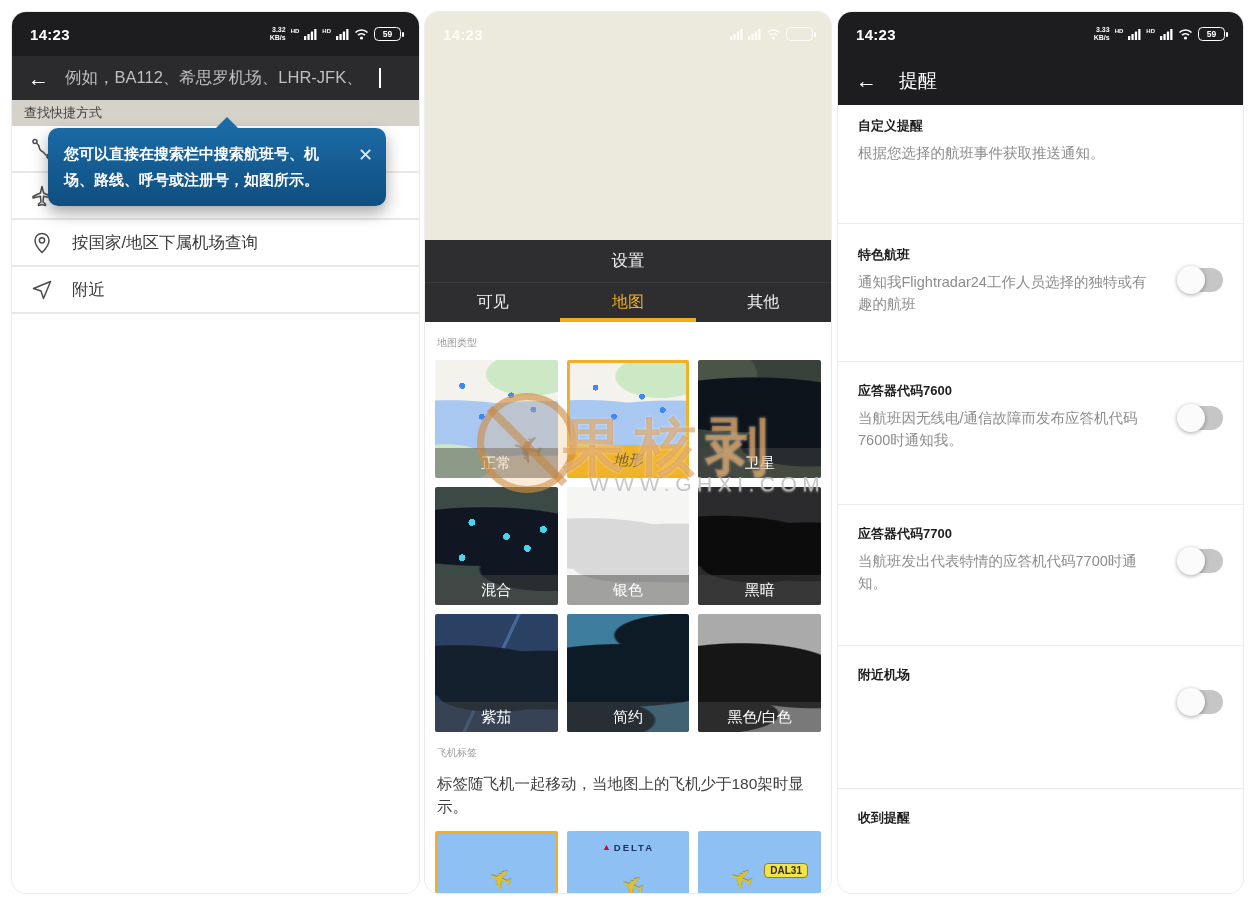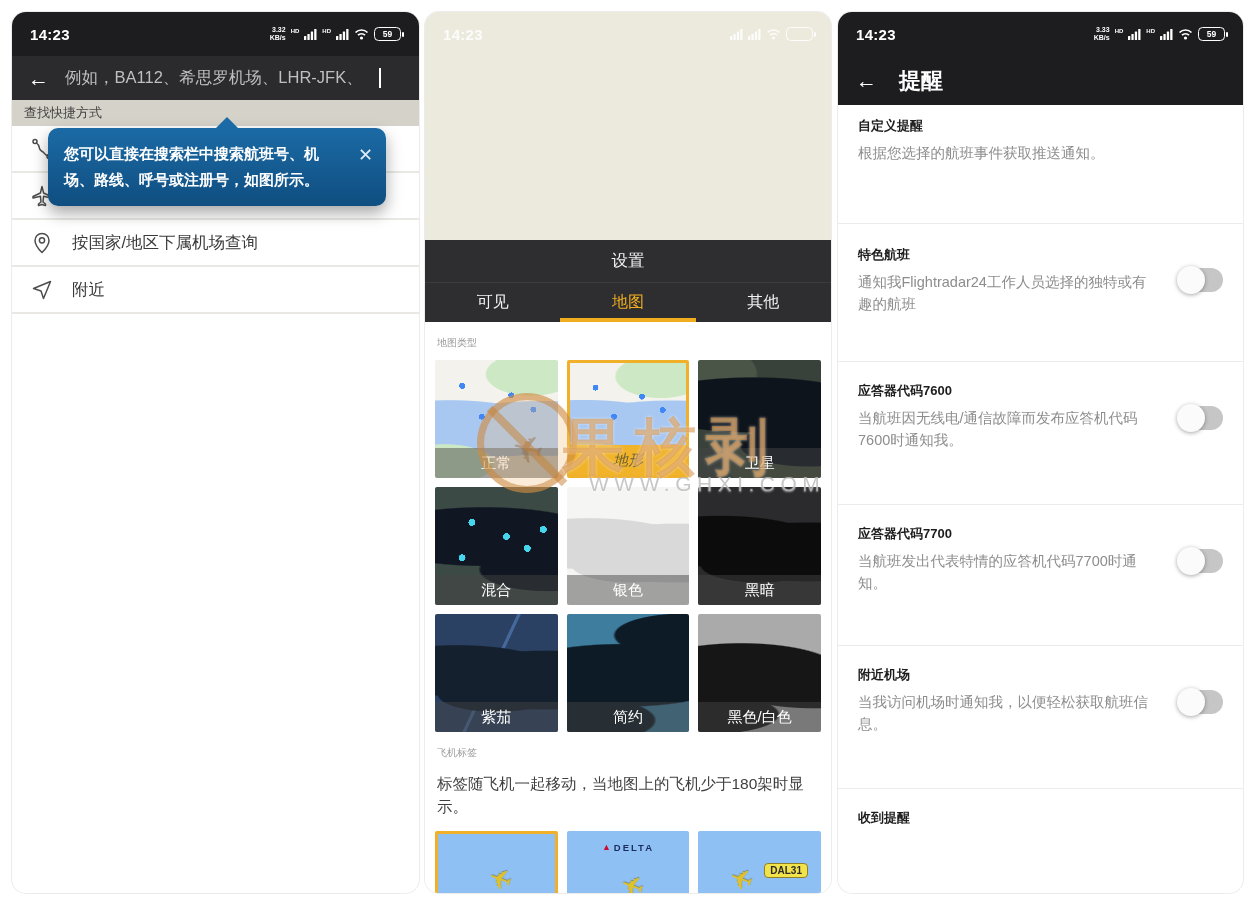--- a/index.html
+++ b/index.html
@@ -112,21 +112,21 @@
   .plane-glyph { position:absolute; font-size:28px; color:#dfc12b; text-shadow:0 1px 1px rgba(90,75,10,.55); transform:rotate(200deg); }
   .pg-1 { left:44%; top:42%; }
   .pg-2 { left:44%; top:52%; }
   .pg-3 { left:26%; top:42%; }
   .delta-label { position:absolute; top:11px; left:50%; transform:translateX(-50%); font-size:9.5px; font-weight:700; color:#1a2b5e; letter-spacing:2px; white-space:nowrap; display:flex; align-items:center; gap:3px; }
   .delta-tri { color:#cc0a2f; font-size:9px; letter-spacing:0; }
   .dal-badge { position:absolute; right:13px; top:32px; background:#f3e34a; border:1px solid #8f7f27; border-radius:4px; font-size:10px; font-weight:700; padding:1px 5px; color:#2b2b2b; }
 
   
   .r-header { height:49px; background:#1d1d1f; color:#fff; display:flex; align-items:center; gap:22px; padding:0 18px; }
-  .r-title { font-size:22px; font-weight:700; }
+  .r-title { font-size:19px; font-weight:400; }
   .r-content { padding:0 20px; }
   .alert-sec { position:relative; }
   .alert-title { font-size:13px; font-weight:600; color:#1d1d1d; }
   .alert-desc { font-size:14.5px; color:#8d8d8d; line-height:1.55; width:302px; margin-top:7px; }
   .divider { height:1px; background:#ececec; margin:0 -20px; }
   .sec-1 { height:118px; padding-top:12px; }
   .sec-2 { height:137px; padding-top:22px; }
   .sec-3 { height:142px; padding-top:20px; }
   .sec-4 { height:140px; padding-top:20px; }
   .sec-5 { height:142px; padding-top:20px; }
@@ -376,21 +376,20 @@
       <div class="alert-title">应答器代码7700</div>
       <div class="alert-desc">当航班发出代表特情的应答机代码7700时通知。</div>
       <div class="toggle">
           <div class="knob"></div>
         </div>
     </div>
     <div class="divider"></div>
 
     <div class="alert-sec sec-5">
       <div class="alert-title">附近机场</div>
-      <div class="alert-desc">当我访问机场时通知我，以便轻松获取航班信息。</div>
       <div class="toggle">
           <div class="knob"></div>
         </div>
     </div>
     <div class="divider"></div>
 
     <div class="alert-sec sec-6">
       <div class="alert-title">收到提醒</div>
     </div>
   </div>

